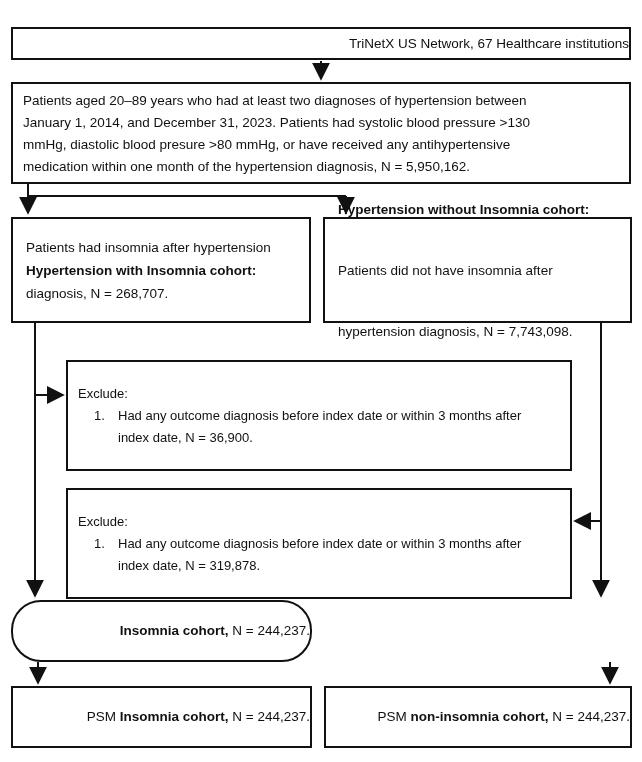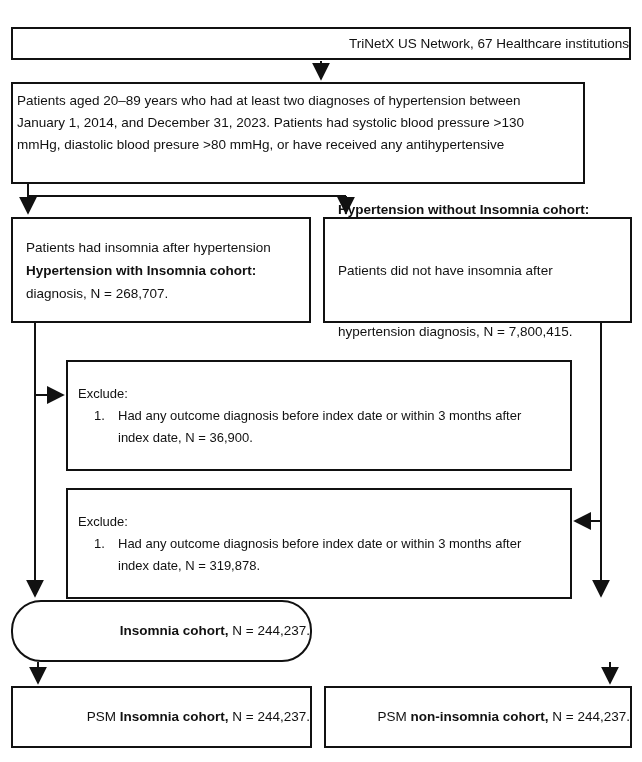--- a/index.html
+++ b/index.html
@@ -37,21 +37,21 @@
     justify-content: flex-end;
     text-align: center;
   }
   .vcenter {
     display: flex;
     flex-direction: column;
     justify-content: center;
   }
   .line { white-space: nowrap; }
   #box-network      { left: 11px;  top: 27px;  width: 620px; height: 33px; }
-  #box-eligibility  { left: 11px;  top: 82px;  width: 574px; height: 102px; padding: 6px 4px; }
+  #box-eligibility  { left: 11px;  top: 82px;  width: 620px; height: 102px; padding: 6px 10px; }
   #box-cohort-insomnia     { left: 11px;  top: 217px; width: 300px; height: 106px; padding: 0 13px; line-height: 23px; }
   #box-cohort-no-insomnia  { left: 323px; top: 217px; width: 309px; height: 106px; padding: 0 13px; line-height: 23px; gap: 38px; }
   .exclude-box { left: 66px; width: 506px; height: 111px; padding: 0 8px 0 10px; font-size: 13px; margin-top: 24px; }
   #box-exclude-insomnia    { top: 336px; }
   #box-exclude-no-insomnia { top: 464px; }
   .exclude-item { display: flex; margin-left: 16px; }
   .exclude-item .num { width: 24px; flex: 0 0 24px; }
   #box-insomnia-cohort        { left: 11px;  top: 600px; width: 301px; height: 62px; border-radius: 30px; }
   #box-non-insomnia-cohort    { left: 324px; top: 600px; width: 308px; height: 62px; }
   #box-psm-insomnia-cohort    { left: 11px;  top: 686px; width: 301px; height: 62px; }
@@ -83,32 +83,33 @@
   </svg>
 
   <div class="box center-box" id="box-network">
     <span>TriNetX US Network, 67 Healthcare institutions</span>
   </div>
 
   <div class="box" id="box-eligibility">
     <div class="line">Patients aged 20–89 years who had at least two diagnoses of hypertension between</div>
     <div class="line">January 1, 2014, and December 31, 2023. Patients had systolic blood pressure &gt;130</div>
     <div class="line">mmHg, diastolic blood presure &gt;80 mmHg, or have received any antihypertensive</div>
+    <div class="line">medication within one month of the hypertension diagnosis, N = 5,950,162.</div>
   </div>
 
   <div class="box vcenter" id="box-cohort-insomnia">
     <div class="line">Patients had insomnia after hypertension</div>
     <div class="line"><b>Hypertension with Insomnia cohort:</b></div>
     <div class="line">diagnosis, N = 268,707.</div>
   </div>
 
   <div class="box vcenter" id="box-cohort-no-insomnia">
     <div class="line"><b>Hypertension without Insomnia cohort:</b></div>
     <div class="line">Patients did not have insomnia after</div>
-    <div class="line">hypertension diagnosis, N = 7,800,415.</div>
+    <div class="line">hypertension diagnosis, N = 7,743,098.</div>
   </div>
 
   <div class="box vcenter exclude-box" id="box-exclude-insomnia">
     <div class="line">Exclude:</div>
     <div class="exclude-item">
       <span class="num">1.</span>
       <div>
         <div class="line">Had any outcome diagnosis before index date or within 3 months after</div>
         <div class="line">index date, N = 36,900.</div>
       </div>

